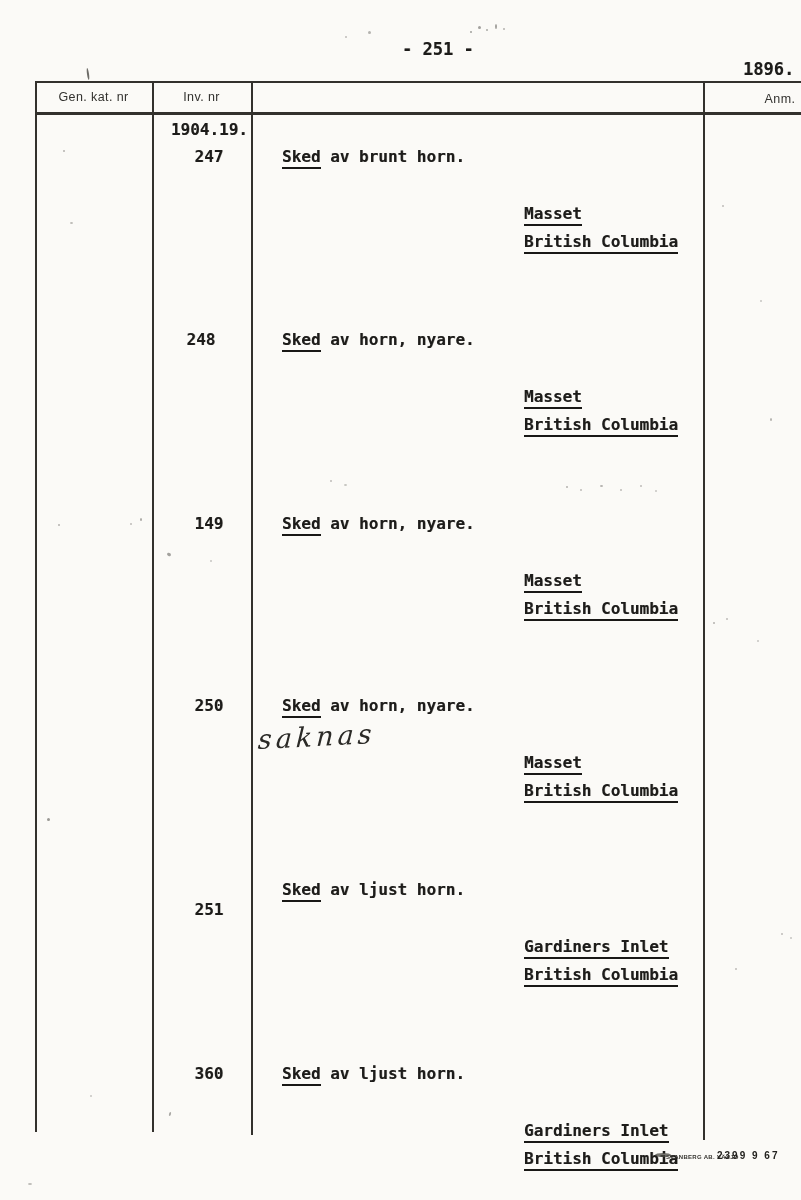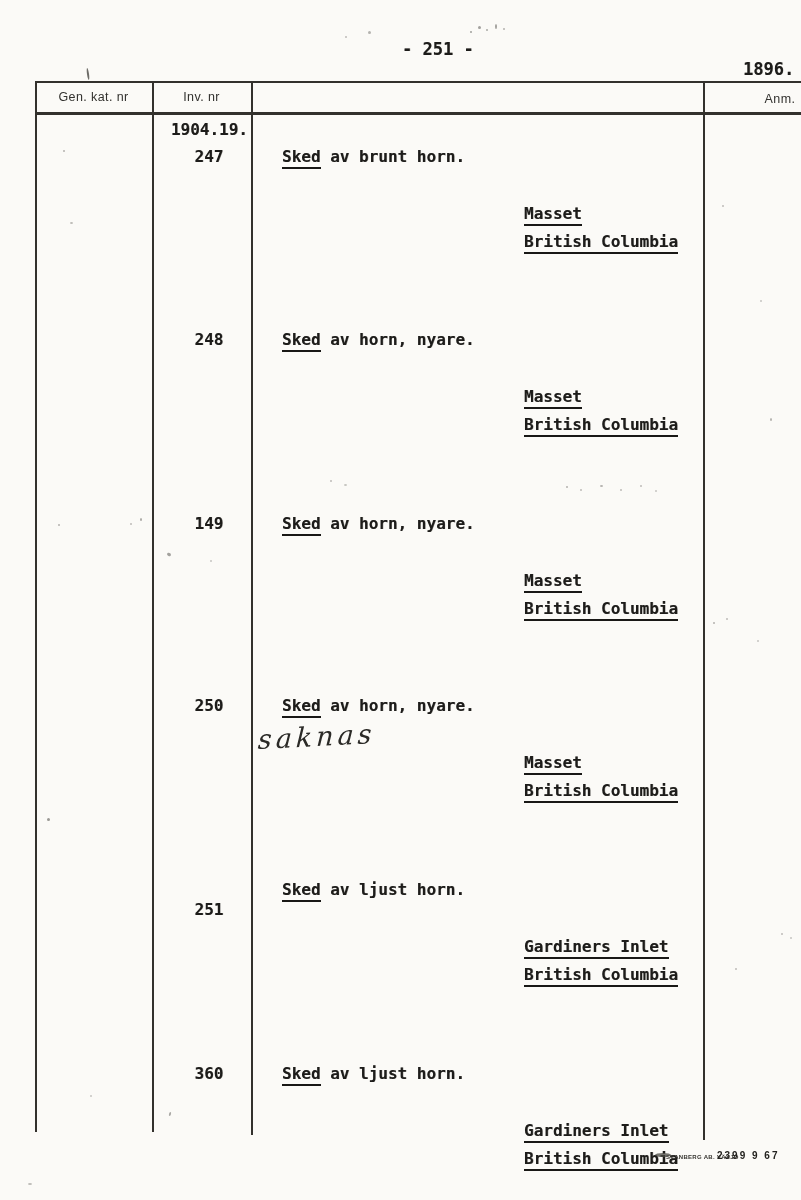--- a/index.html
+++ b/index.html
@@ -65,21 +65,21 @@
 <div class="abs tw num-cell r" style="left:170px;top:121px;">1904.19.</div>
 
 <div id="entries">
     <div>
       <div class="abs tw num-cell" style="left: 170px; top: 148px;">247</div>
       <div class="abs tw" style="left: 282px; top: 148px;"><span class="u">Sked</span> av brunt horn.</div>
       <div class="abs tw" style="left: 524px; top: 205px;"><span class="u">Masset</span></div>
       <div class="abs tw" style="left: 524px; top: 233px;"><span class="u">British Columbia</span></div>
     </div>
     <div>
-      <div class="abs tw num-cell" style="left: 170px; top: 331px;">248</div>
+      <div class="abs tw num-cell" style="left: 162px; top: 331px;">248</div>
       <div class="abs tw" style="left: 282px; top: 331px;"><span class="u">Sked</span> av horn, nyare.</div>
       <div class="abs tw" style="left: 524px; top: 388px;"><span class="u">Masset</span></div>
       <div class="abs tw" style="left: 524px; top: 416px;"><span class="u">British Columbia</span></div>
     </div>
     <div>
       <div class="abs tw num-cell" style="left: 170px; top: 515px;">149</div>
       <div class="abs tw" style="left: 282px; top: 515px;"><span class="u">Sked</span> av horn, nyare.</div>
       <div class="abs tw" style="left: 524px; top: 572px;"><span class="u">Masset</span></div>
       <div class="abs tw" style="left: 524px; top: 600px;"><span class="u">British Columbia</span></div>
     </div>

